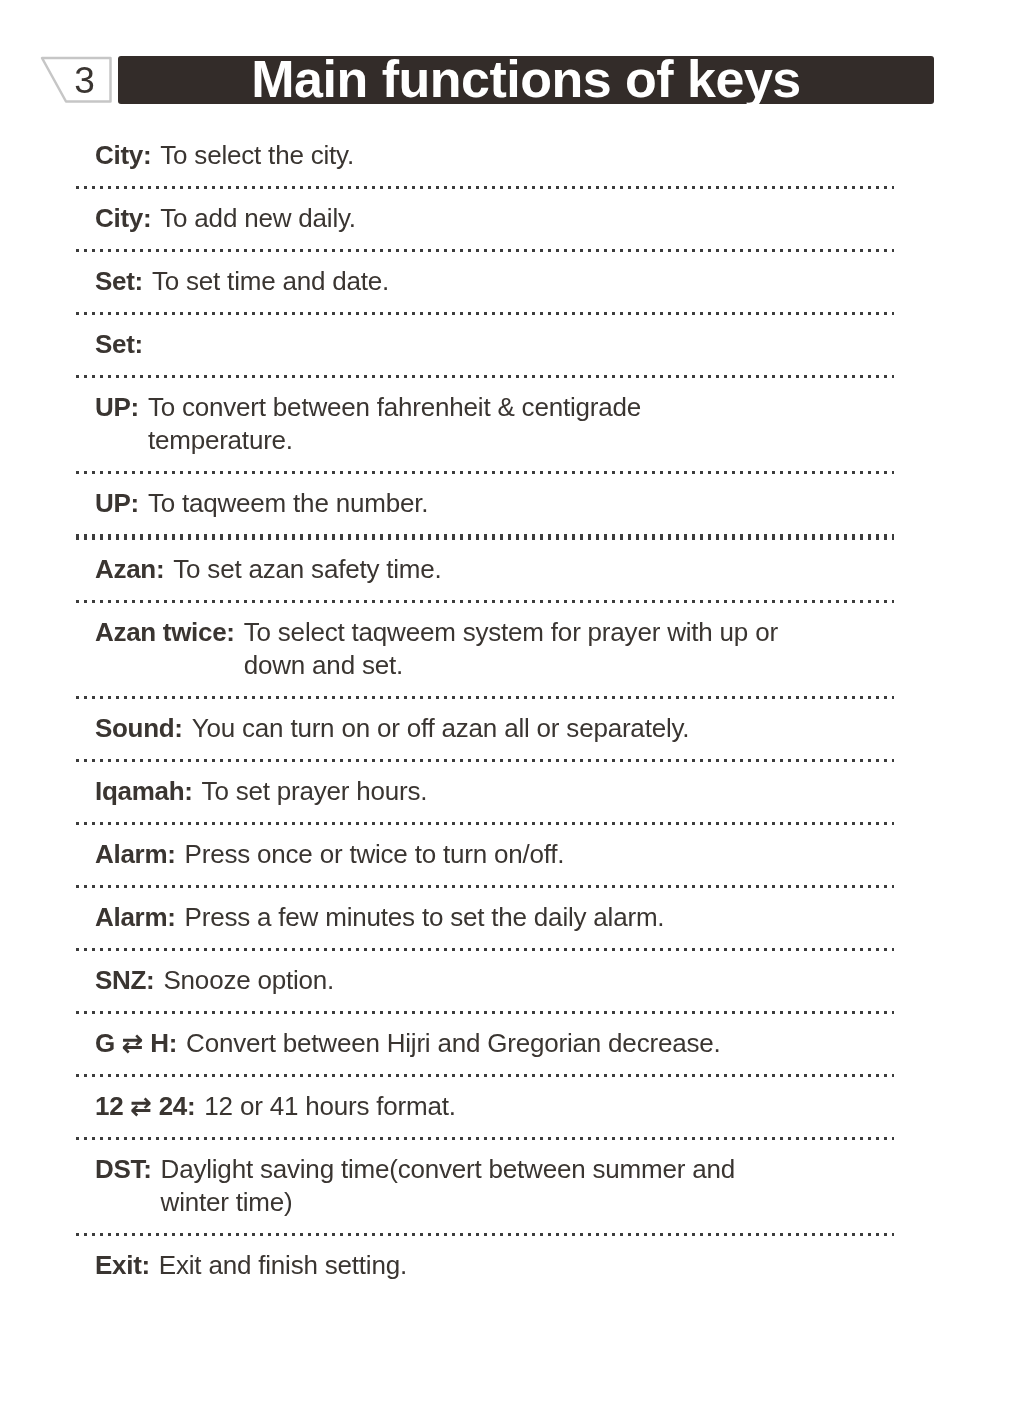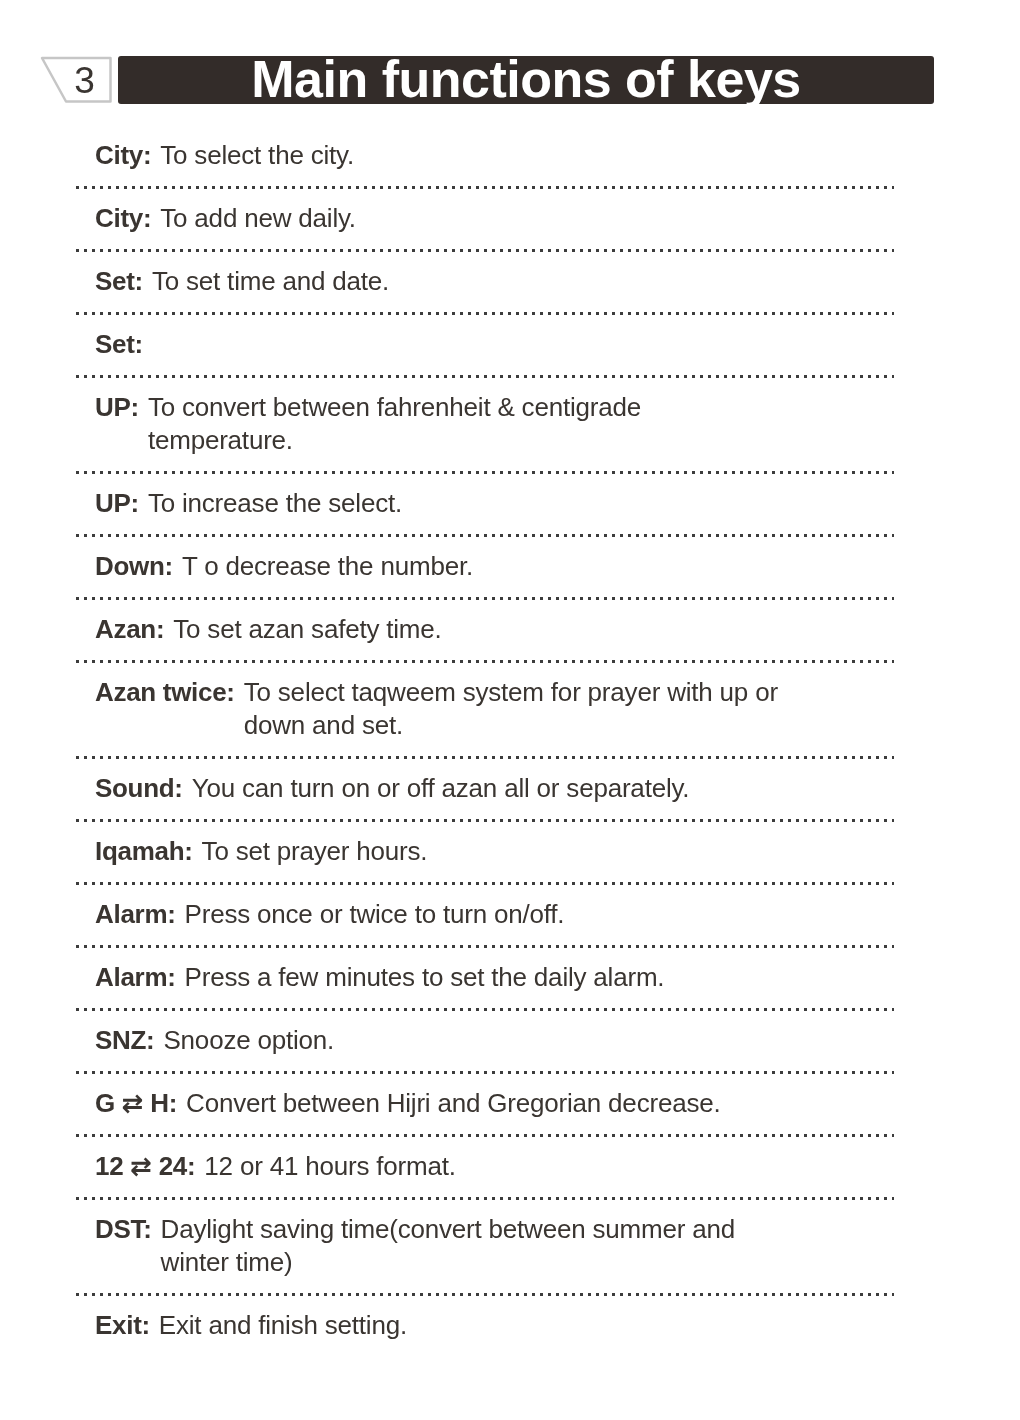--- a/index.html
+++ b/index.html
@@ -118,28 +118,24 @@
 
   <section class="item">
     <span class="label">UP:</span>
     <span class="desc">To convert between fahrenheit &amp; centigrade
 temperature.</span>
   </section>
   <div class="sep"></div>
 
   <section class="item">
     <span class="label">UP:</span>
-    <span class="desc">To increase the select.</span>
-  </section>
-  <div class="sep"></div>
-
-  <section class="item">
-    <span class="label">Down:</span>
-    <span class="desc">T o decrease the number.</span>
-  </section>
+    <span class="desc">To taqweem the number.</span>
+  </section>
+  <div class="sep"></div>
+
   <div class="sep"></div>
 
   <section class="item">
     <span class="label">Azan:</span>
     <span class="desc">To set azan safety time.</span>
   </section>
   <div class="sep"></div>
 
   <section class="item">
     <span class="label">Azan twice:</span>

